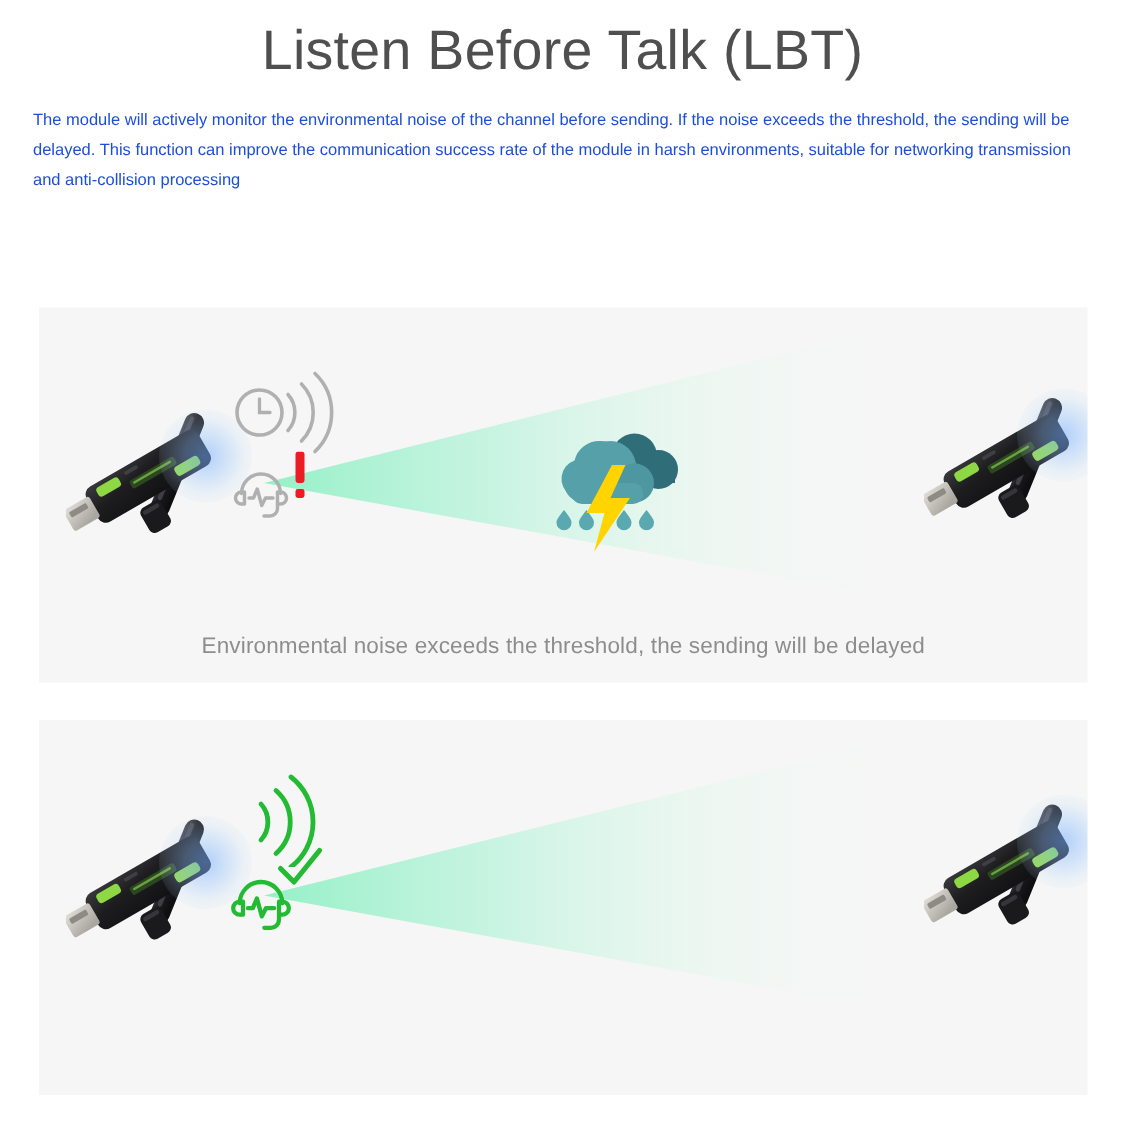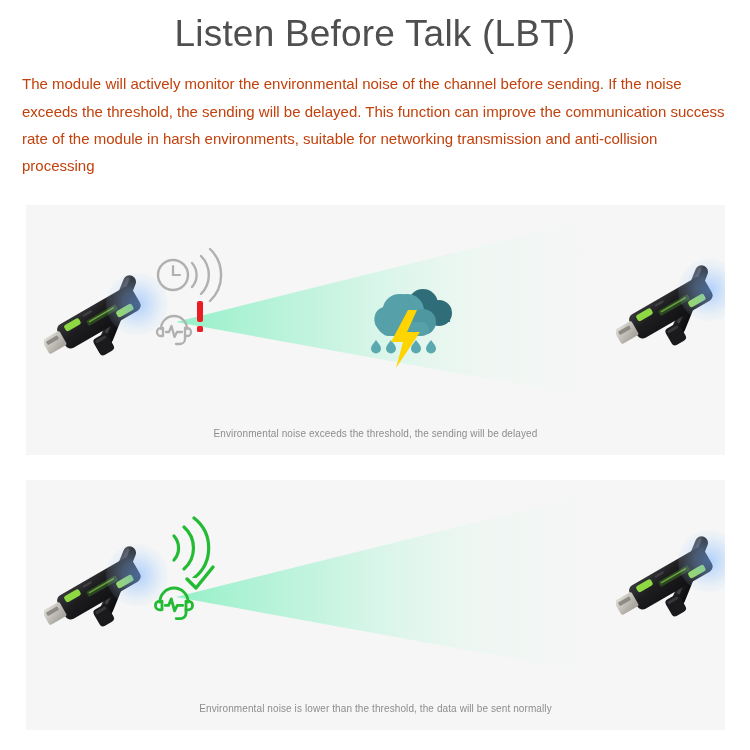--- a/index.html
+++ b/index.html
@@ -29,22 +29,22 @@
     font-weight: 400;
     color: #4f4f4f;
     letter-spacing: 0.2px;
     margin: 0;
     padding-top: 12px;
     line-height: 1.2;
     font-family: "Liberation Sans", sans-serif;
   }
 
   .intro {
-    color: #c2410c;
-    font-size: 15px;
+    color: #1d4ed8;
+    font-size: 11px;
     line-height: 1.82;
     margin: 14px 22px 0 22px;
     text-align: left;
     font-family: "Liberation Sans", sans-serif;
   }
 
   
   .panel {
     position: absolute;
     left: 26px;
@@ -62,21 +62,21 @@
     height: 195px;
   }
 
   .caption {
     position: absolute;
     bottom: 16px;
     left: 0;
     width: 100%;
     text-align: center;
     color: #8d8d8d;
-    font-size: 10px;
+    font-size: 15px;
     font-family: "Liberation Sans", sans-serif;
     letter-spacing: 0.1px;
   }
 
   
   .cone {
     position: absolute;
     pointer-events: none;
   }
 
@@ -385,16 +385,15 @@
             <rect x="44" y="48" width="34" height="6" rx="1.6" fill="#2e4a22" opacity="0.92"></rect>
             <rect x="46" y="49.6" width="29" height="1.6" rx="0.8" fill="#7fc24a" opacity="0.75"></rect>
             <rect x="44" y="41" width="10" height="2.4" rx="1" fill="#4a4a4f" opacity="0.7"></rect>
             <rect x="-4" y="43" width="20" height="16" rx="2" fill="url(#usbG4)"></rect>
             <rect x="-1" y="46" width="13" height="4" rx="1" fill="#8d8b84"></rect>
           </g>
         </svg>
       </div>
 
     </div>
-    <div class="caption">Environmental noise is lower than the threshold, the data will be sent normally</div>
   </div>
 
 </div>
 
 </body></html>

